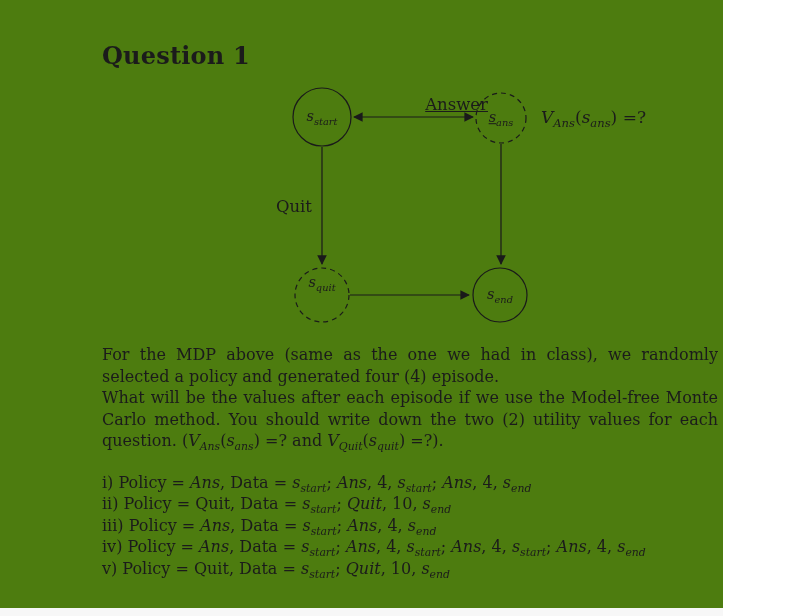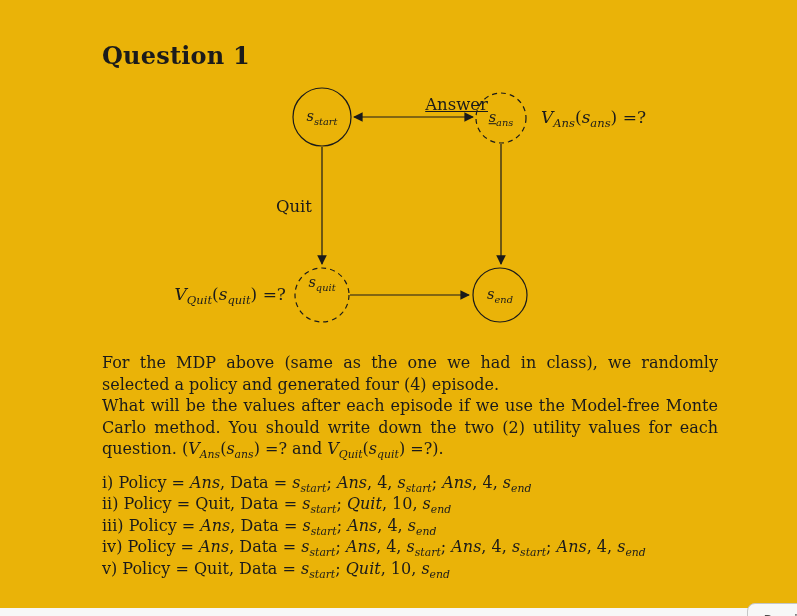--- a/index.html
+++ b/index.html
@@ -1,28 +1,28 @@
 <!DOCTYPE html>
 <html><head>
 <meta charset="utf-8">
 <style>
   html,body{margin:0;padding:0;background:#ffffff;}
-  .page{position:relative;width:797px;height:616px;background:#eab308;overflow:hidden;
+  .page{position:relative;width:723px;height:616px;background:#4d7c0f;overflow:hidden;
         font-family:"DejaVu Serif","Liberation Serif",serif;color:#1b1b1b;}
   .title{position:absolute;left:102px;top:41px;font-size:24px;font-weight:bold;letter-spacing:.2px;}
   .dsvg{position:absolute;left:0;top:0;pointer-events:none;}
   .lbl{position:absolute;font-size:16.5px;white-space:nowrap;}
   .node-lbl{position:absolute;font-size:14.5px;white-space:nowrap;transform:translate(-50%,-55%);}
   .mi{font-style:italic;}
   sub{font-style:italic;font-size:0.68em;line-height:0;}
   .answer-lbl{left:364px;top:95px;width:124px;text-align:right;text-decoration:underline;}
   .quit-lbl{left:264px;top:197px;width:48px;text-align:right;}
   .vans-lbl{left:541px;top:107px;font-size:17px;}
   .vquit-lbl{left:158px;top:284px;width:128px;text-align:right;font-size:17px;}
-  .textblock{position:absolute;left:102px;top:344px;width:616px;font-size:16px;line-height:21.6px;margin-top:8px;}
+  .textblock{position:absolute;left:102px;top:344px;width:616px;font-size:16px;line-height:21.6px;}
   .textblock .para{text-align:justify;margin:0;}
   .list{position:absolute;left:102px;top:472px;width:660px;font-size:16px;line-height:21.4px;}
   .list .item{white-space:nowrap;}
   .footer-strip{position:absolute;left:0;top:608px;width:797px;height:8px;background:#f7f7f7;}
   .prev-btn{position:absolute;left:747px;top:603px;width:92px;height:32px;
             background:#f7f7f7;border:1px solid #c6c6c6;border-radius:8px;
             font-family:"DejaVu Sans","Liberation Sans",sans-serif;font-size:14px;color:#4d4d4d;
             text-align:center;line-height:30px;cursor:pointer;}
 </style>
 </head>
@@ -52,21 +52,20 @@
 
   <div class="lbl answer-lbl">Answer</div>
   <div class="lbl quit-lbl">Quit</div>
 
   <div class="node-lbl" style="left:322px;top:117px;"><span class="mi">s</span><sub>start</sub></div>
   <div class="node-lbl" style="left:501px;top:118px;text-decoration:underline;"><span class="mi">s</span><sub>ans</sub></div>
   <div class="node-lbl" style="left:322px;top:283px;"><span class="mi">s</span><sub>quit</sub></div>
   <div class="node-lbl" style="left:500px;top:295px;"><span class="mi">s</span><sub>end</sub></div>
 
   <div class="lbl vans-lbl"><span class="mi">V</span><sub>Ans</sub>(<span class="mi">s</span><sub>ans</sub>) =?</div>
-  <div class="lbl vquit-lbl"><span class="mi">V</span><sub>Quit</sub>(<span class="mi">s</span><sub>quit</sub>) =?</div>
 
   <div class="textblock">
     <div class="para">For the MDP above (same as the one we had in class), we randomly selected a policy and generated four (4) episode.</div>
     <div class="para">What will be the values after each episode if we use the Model-free Monte Carlo method. You should write down the two (2) utility values for each question. (<span class="mi">V</span><sub>Ans</sub>(<span class="mi">s</span><sub>ans</sub>) =? and <span class="mi">V</span><sub>Quit</sub>(<span class="mi">s</span><sub>quit</sub>) =?).</div>
   </div>
 
   <div class="list">
     <div class="item">i) Policy = <span class="mi">Ans</span>, Data = <span class="mi">s</span><sub>start</sub>; <span class="mi">Ans</span>, 4, <span class="mi">s</span><sub>start</sub>; <span class="mi">Ans</span>, 4, <span class="mi">s</span><sub>end</sub></div>
     <div class="item">ii) Policy = Quit, Data = <span class="mi">s</span><sub>start</sub>; <span class="mi">Quit</span>, 10, <span class="mi">s</span><sub>end</sub></div>
     <div class="item">iii) Policy = <span class="mi">Ans</span>, Data = <span class="mi">s</span><sub>start</sub>; <span class="mi">Ans</span>, 4, <span class="mi">s</span><sub>end</sub></div>

